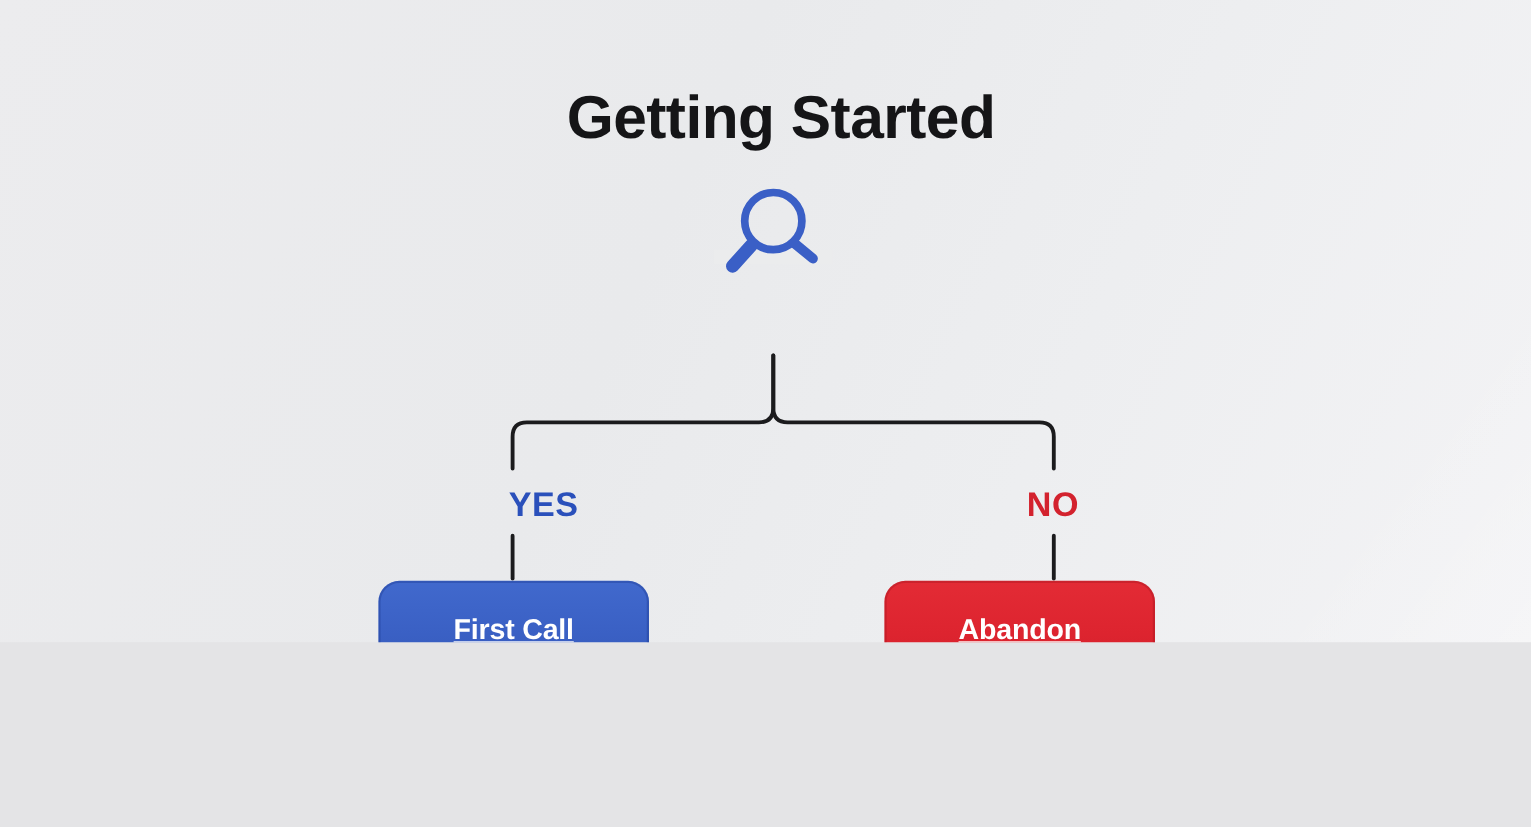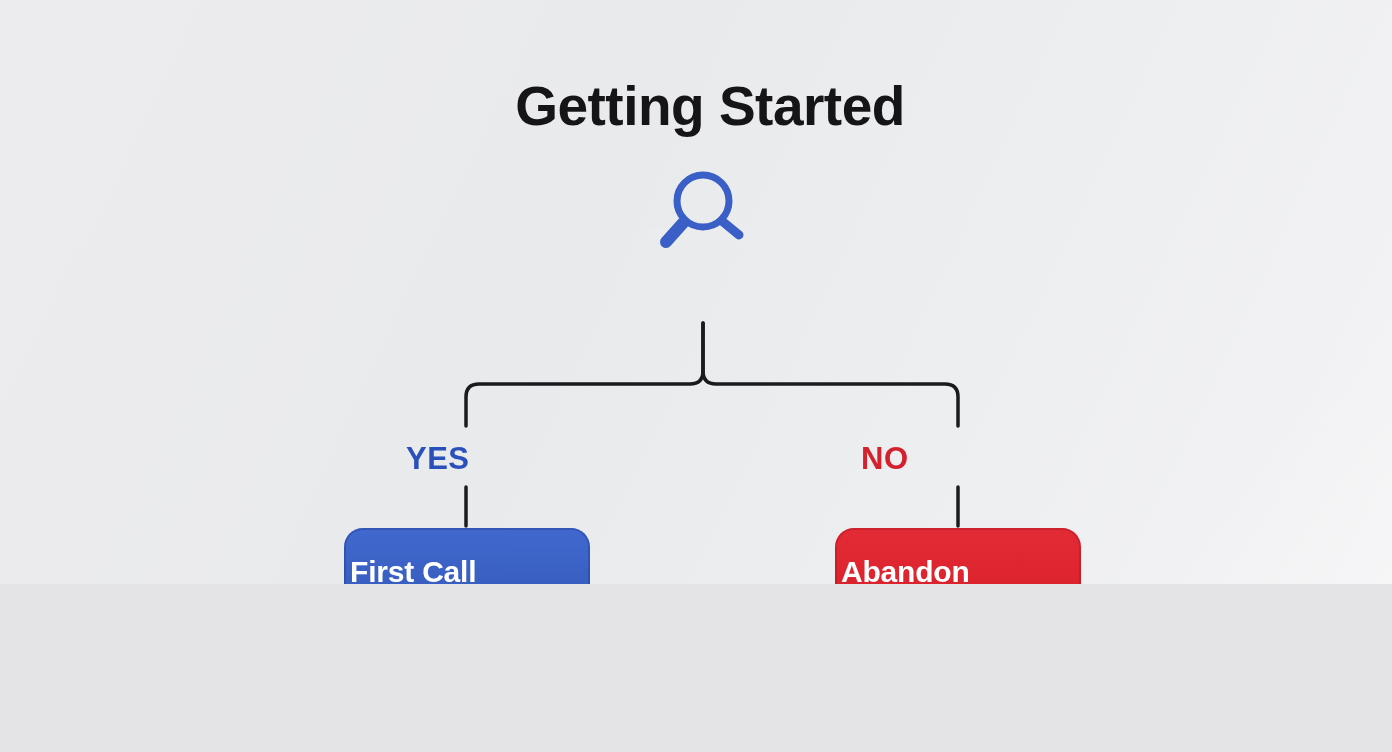--- a/index.html
+++ b/index.html
@@ -115,54 +115,55 @@
   .magnifier .handle-right {
     stroke: var(--icon-blue, #3a5fc6);
     stroke-width: 9;
     stroke-linecap: round;
   }
 
   .branch-answer {
     position: absolute;
     top: 441px;
     width: 120px;
-    text-align: left;
+    text-align: right;
     font-size: 31px;
     font-weight: 800;
     letter-spacing: 0.5px;
     z-index: 2;
   }
   .branch-answer.yes { left: 406px; color: var(--yes-blue, #2a50bb); }
   .branch-answer.no  { left: 861px; color: var(--no-red, #d3222e); }
 
   .result-button {
     position: absolute;
     top: 528px;
     width: 246px;
     height: 88px;
     border: none;
     border-radius: 19px;
     display: flex;
     align-items: center;
-    justify-content: flex-start;
+    justify-content: center;
     font-family: "Liberation Sans", sans-serif;
-    font-size: 30px;
+    font-size: 26px;
     font-weight: 700;
     color: var(--btn-text, #ffffff);
     letter-spacing: -0.2px;
     cursor: pointer;
     z-index: 2;
+    text-decoration: underline;
   }
   .result-button.primary {
     left: 344px;
     background: linear-gradient(180deg, #4169cd 0%, var(--btn-blue, #3a60c4) 55%, #3559b8 100%);
     box-shadow: inset 0 0 0 2px rgba(26, 55, 140, 0.35);
   }
   .result-button.danger {
-    left: 835px;
+    left: 804px;
     background: linear-gradient(180deg, #e32b35 0%, var(--btn-red, #dd242f) 55%, #d01f2a 100%);
     box-shadow: inset 0 0 0 2px rgba(150, 15, 25, 0.30);
   }
 </style>
 </head>
 <body>
 
 <div class="canvas">
 
   <div class="page-title">Getting Started</div>

